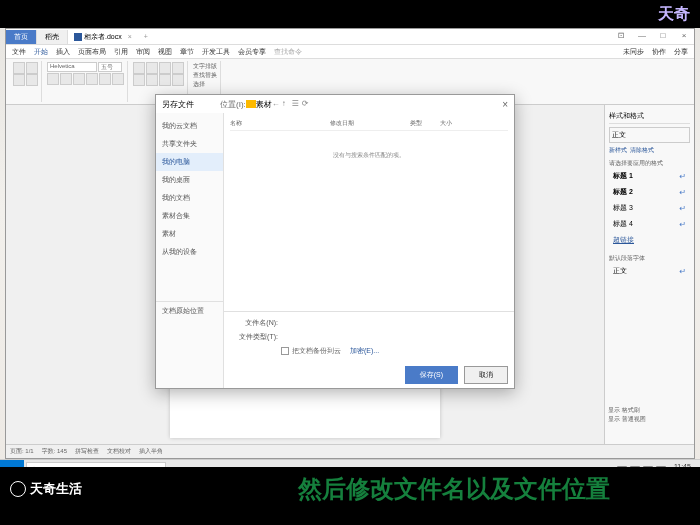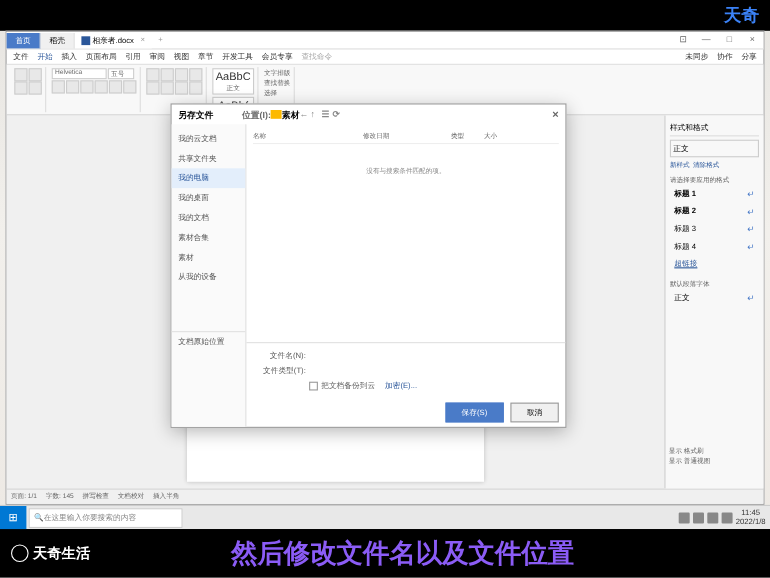--- a/index.html
+++ b/index.html
@@ -1,21 +1,21 @@
 <!DOCTYPE html>
 <html><head>
 <meta charset="utf-8">
 <style>
 *{margin:0;padding:0;box-sizing:border-box;font-family:"Microsoft YaHei",sans-serif}
 body{width:700px;height:525px;background:#000;overflow:hidden;font-size:8px;position:relative}
-.letterbox-top{height:28px;background:#000;color:#3b82f6;text-align:right;padding:4px 10px;font-size:16px;font-weight:bold}
-.letterbox-bottom{position:absolute;bottom:0;left:0;right:0;height:44px;background:#000;display:flex;align-items:center;padding:0 10px}
+.letterbox-top{height:28px;background:#000;color:#c4b5fd;text-align:right;padding:4px 10px;font-size:16px;font-weight:bold}
+.letterbox-bottom{position:absolute;bottom:14px;left:0;right:0;height:44px;background:#000;display:flex;align-items:center;padding:0 10px}
 .logo-circle{width:16px;height:16px;border:1.5px solid #fff;border-radius:50%;margin-right:4px}
 .logo-text{color:#fff;font-size:13px;font-weight:bold;margin-right:40px}
-.subtitle{color:#8b5cf6;font-size:24px;font-weight:bold;flex:1;text-align:center;margin-right:80px}
+.subtitle{color:#15803d;font-size:24px;font-weight:bold;flex:1;text-align:right;margin-right:80px}
 .desktop{position:absolute;top:28px;left:0;right:0;bottom:44px;background:linear-gradient(180deg,#e8e6e2 0%,#f2f0ec 40%,#ede9e4 100%)}
 .taskbar{position:absolute;bottom:0;left:0;right:0;height:22px;background:#e8e8e8;display:flex;align-items:center;border-top:1px solid #ccc}
 .start-btn{width:24px;height:22px;background:#0078d4;display:flex;align-items:center;justify-content:center;color:#fff;font-size:10px}
 .search-box{height:18px;width:140px;background:#fff;border:1px solid #ccc;margin:0 2px;color:#888;font-size:7px;padding:0 4px;display:flex;align-items:center}
 .tray{margin-left:auto;display:flex;align-items:center;gap:3px;padding-right:4px;font-size:7px;color:#333}
 .tray-icon{width:10px;height:10px;background:#888;border-radius:1px}
 .tray-time{text-align:center;line-height:1.1}
 .word-window{position:absolute;top:0;left:5px;right:5px;bottom:22px;background:#fff;border:1px solid #999;display:flex;flex-direction:column}
 .title-bar{height:16px;background:#fff;display:flex;align-items:center;border-bottom:1px solid #ddd;font-size:7px}
 .tab{padding:2px 8px;background:#f0f0f0;border-right:1px solid #ddd}
@@ -32,21 +32,21 @@
 .style-box{width:38px;height:32px;border:1px solid #ccc;background:#fff;text-align:center;font-size:6px;padding-top:2px}
 .style-preview{font-size:10px;color:#333}
 .content-area{flex:1;display:flex;background:#f0f0f0;position:relative}
 .doc-page{width:270px;background:#fff;margin:6px auto;box-shadow:0 0 4px rgba(0,0,0,0.2);padding:30px 30px;font-size:7px;color:#333}
 .right-panel{width:90px;background:#f8f8f8;border-left:1px solid #ccc;padding:4px;font-size:7px}
 .panel-title{font-size:7px;padding:2px 0;border-bottom:1px solid #ddd}
 .style-item{padding:3px 4px;display:flex;justify-content:space-between;align-items:center}
 .check{color:#4a7bc8;font-size:8px}
 .status-bar{height:14px;background:#f0f0f0;border-top:1px solid #ccc;display:flex;align-items:center;font-size:6px;color:#666;padding:0 4px;gap:8px}
 .dialog{position:absolute;top:66px;left:155px;width:360px;height:295px;background:#fff;border:1px solid #999;box-shadow:0 4px 16px rgba(0,0,0,0.3);display:flex;flex-direction:column;font-size:7px}
-.dialog-title{height:18px;display:flex;align-items:center;padding:0 6px;font-weight:bold;font-size:8px}
+.dialog-title{height:18px;display:flex;align-items:center;padding:0 6px;font-weight:normal;font-size:8px}
 .dialog-close{margin-left:auto;font-size:10px;color:#666;cursor:pointer}
 .dialog-body{flex:1;display:flex}
 .dialog-sidebar{width:68px;background:#fafafa;border-right:1px solid #e0e0e0;padding:4px 0}
 .side-item{padding:4px 6px;color:#555;cursor:pointer}
 .side-item.active{background:#e3eefb;color:#2b579a}
 .dialog-main{flex:1;display:flex;flex-direction:column}
 .dialog-toolbar{height:20px;display:flex;align-items:center;padding:0 6px;gap:0;border-bottom:1px solid #e0e0e0}
 .loc-label{color:#666}
 .folder-icon{width:10px;height:8px;background:#fdb900}
 .tb-spacer{flex:1}
@@ -145,38 +145,20 @@
             <div class="rb"></div>
             <div class="rb"></div>
           </div>
         <div class="ribbon-btns">
             <div class="rb"></div>
             <div class="rb"></div>
             <div class="rb"></div>
             <div class="rb"></div>
           </div>
       </div>
-      <div class="ribbon-group styles-group">
-        <div class="style-box">
-            <div class="style-preview">AaBbC</div>
-            <div>正文</div>
-          </div>
-        <div class="style-box">
-            <div class="style-preview">AaBb(</div>
-            <div>标题 1</div>
-          </div>
-        <div class="style-box">
-            <div class="style-preview">AaBb(</div>
-            <div>标题 2</div>
-          </div>
-        <div class="style-box">
-            <div class="style-preview">AaBbC</div>
-            <div>标题 3</div>
-          </div>
-      </div>
       <div class="ribbon-group">
         <div>文字排版</div>
         <div>查找替换</div>
         <div>选择</div>
       </div>
     </div>
 
     <div class="content-area">
       <div class="doc-page">
         <div>昔，陶</div>

